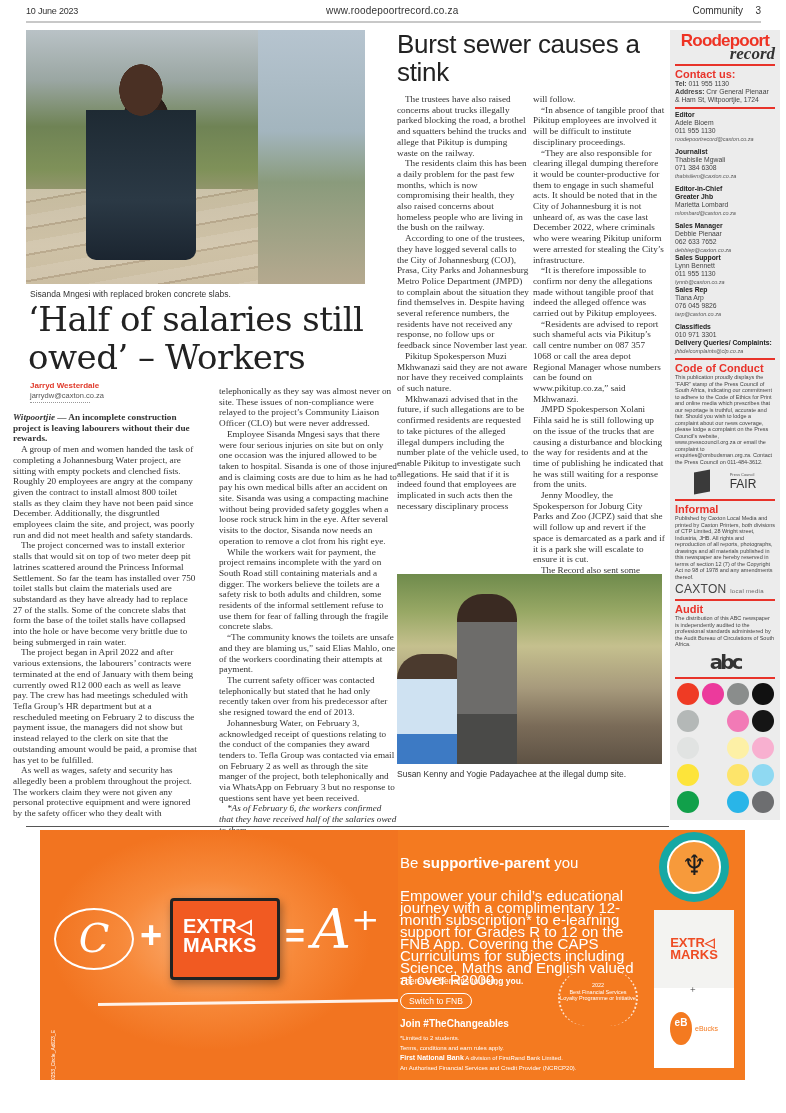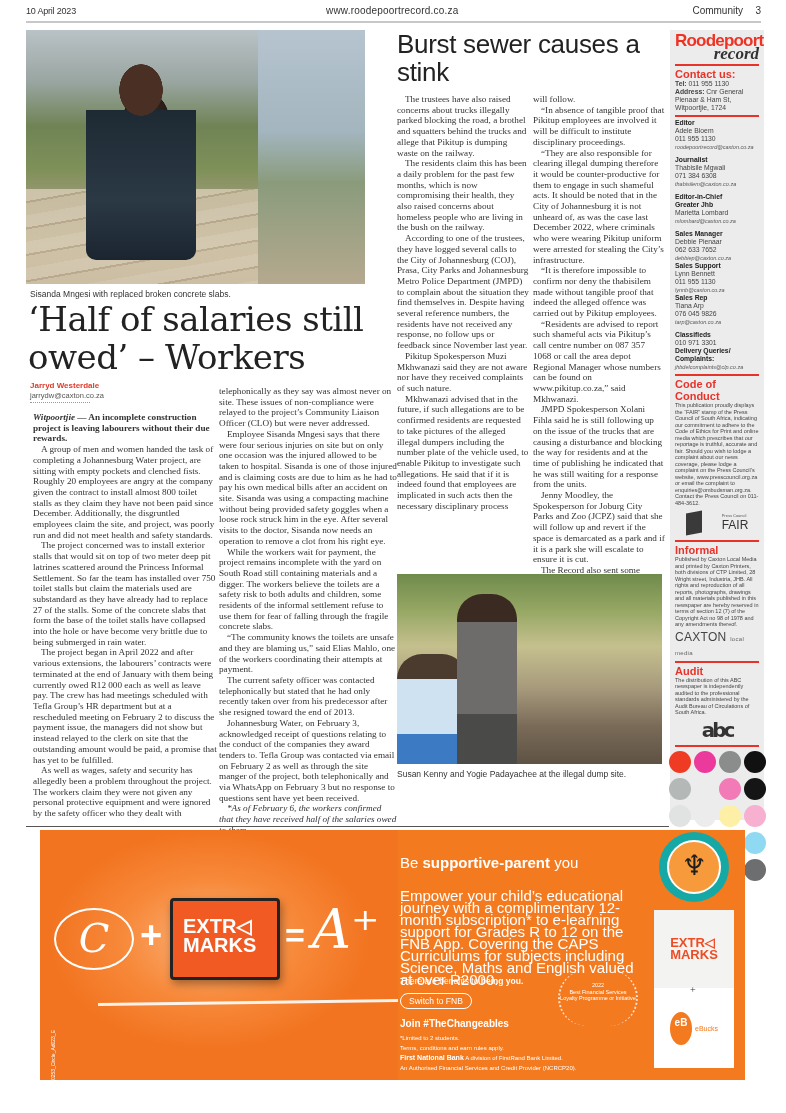--- a/index.html
+++ b/index.html
@@ -42,29 +42,29 @@
   .byline .name { font-size:8px; color:#e03a2b; font-weight:bold; display:block; }
   .byline .mail { font-size:7.5px; color:#555; display:block; margin-top:1px; }
   .byline .dots { width:60px; border-bottom:1px dotted #999; margin-top:2px; height:1px; }
 
   .col { position:absolute; font-size:9.2px; line-height:10.7px; color:#333; text-align:left; }
   .col p { text-indent: 8px; }
   .col p.first { text-indent: 0; }
   .lead-b { font-weight:bold; }
   .i { font-style: italic; }
 
-  .c1 { left:33px; top:412px; width:184px; }
+  .c1 { left:13px; top:412px; width:184px; }
   .c2 { left:219px; top:386px; width:178px; }
   .c3 { left:397px; top:94px; width:132px; }
   .c4 { left:533px; top:94px; width:132px; }
 
   .rule-bottom { position:absolute; left:26px; top:826px; width:643px; height:1px; background:#555; }
 
   
-  .sidebar { position:absolute; left:670px; top:30px; width:94px; height:790px; background:#ececec; font-family:"Liberation Sans", sans-serif; padding:3px 5px; }
+  .sidebar { position:absolute; left:670px; top:30px; width:110px; height:790px; background:#ececec; font-family:"Liberation Sans", sans-serif; padding:3px 5px; }
   .logo1 { font-family:"Liberation Sans", sans-serif; font-weight:bold; font-size:17px; color:#ee3324; line-height:16px; letter-spacing:-0.8px; text-align:center; }
   .logo2 { font-family:"Liberation Serif", serif; font-style:italic; font-weight:bold; font-size:17px; color:#333; line-height:14px; text-align:right; margin-top:-2px; }
   .redrule { height:2px; background:#e8332a; margin:3px 0 2px; }
   .sb-head { color:#e8332a; font-weight:bold; font-size:11px; line-height:12px; }
   .sb-lbl { font-weight:bold; font-size:6.8px; color:#222; line-height:8px; }
   .sb-txt { font-size:6.8px; color:#444; line-height:8px; }
   .sb-em { font-size:5.5px; color:#555; font-style:italic; line-height:8px; }
   .sb-gap { height:5px; }
   .sb-small { font-size:5.5px; line-height:6.5px; color:#444; }
   .fair { display:flex; align-items:center; justify-content:center; margin:6px 0; gap:20px; }
@@ -107,21 +107,21 @@
   .ad-card-top { height:78px; background:#f3f3f1; display:flex; align-items:center; justify-content:center; color:#ee4c24; font-weight:bold; font-size:13px; line-height:12px; text-align:left; font-family:"Liberation Sans", sans-serif; }
   .ad-card-plus { position:absolute; left:36px; top:74px; font-size:10px; color:#333; }
   .ad-card-bot { height:80px; display:flex; align-items:center; justify-content:center; gap:3px; font-family:"Liberation Sans", sans-serif; }
   .eb-circle { width:22px; height:33px; border-radius:50%; background:#f47a20; color:#fff; font-size:10px; font-weight:bold; line-height:22px; text-align:center; }
   .eb-txt { color:#f47a20; font-size:7px; }
 </style>
 </head>
 <body>
 
 <div class="hdr-row">
-  <span class="hdr-date">10 April 2023</span>
+  <span class="hdr-date">10 June 2023</span>
   <span class="hdr-url">www.roodepoortrecord.co.za</span>
   <span class="hdr-sec" style="right:18px">Community</span>
   <span class="hdr-pg">3</span>
 </div>
 <div class="hdr-rule"></div>
 
 <div class="photo photo1">
   <div class="slabs"></div>
   <div class="person"></div>
 </div>
@@ -134,21 +134,21 @@
   <p>The trustees have also raised concerns about trucks illegally parked blocking the road, a brothel and squatters behind the trucks and allege that Pikitup is dumping waste on the railway.</p>
   <p>The residents claim this has been a daily problem for the past few months, which is now compromising their health, they also raised concerns about homeless people who are living in the bush on the railway.</p>
   <p>According to one of the trustees, they have logged several calls to the City of Johannesburg (COJ), Prasa, City Parks and Johannesburg Metro Police Department (JMPD) to complain about the situation they find themselves in. Despite having several reference numbers, the residents have not received any response, no follow ups or feedback since November last year.</p>
   <p>Pikitup Spokesperson Muzi Mkhwanazi said they are not aware nor have they received complaints of such nature.</p>
   <p>Mkhwanazi advised that in the future, if such allegations are to be confirmed residents are requested to take pictures of the alleged illegal dumpers including the number plate of the vehicle used, to enable Pikitup to investigate such allegations. He said that if it is indeed found that employees are implicated in such acts then the necessary disciplinary process</p>
 </div>
 <div class="col c4">
   <p class="first">will follow.</p>
   <p>“In absence of tangible proof that Pikitup employees are involved it will be difficult to institute disciplinary proceedings.</p>
   <p>“They are also responsible for clearing illegal dumping therefore it would be counter-productive for them to engage in such shameful acts. It should be noted that in the City of Johannesburg it is not unheard of, as was the case last December 2022, where criminals who were wearing Pikitup uniform were arrested for stealing the City’s infrastructure.</p>
-  <p>“It is therefore impossible to confirm nor deny the thabisilem made without tangible proof that indeed the alleged offence was carried out by Pikitup employees.</p>
+  <p>“It is therefore impossible to confirm nor deny the allegations made without tangible proof that indeed the alleged offence was carried out by Pikitup employees.</p>
   <p>“Residents are advised to report such shameful acts via Pikitup’s call centre number on 087 357 1068 or call the area depot Regional Manager whose numbers can be found on www.pikitup.co.za,” said Mkhwanazi.</p>
   <p>JMPD Spokesperson Xolani Fihla said he is still following up on the issue of the trucks that are causing a disturbance and blocking the way for residents and at the time of publishing he indicated that he was still waiting for a response from the units.</p>
   <p>Jenny Moodley, the Spokesperson for Joburg City Parks and Zoo (JCPZ) said that she will follow up and revert if the space is demarcated as a park and if it is a park she will escalate to ensure it is cut.</p>
   <p>The Record also sent some questions to Ward 70 Councillor Caleb Finn but at the time of publishing there was still no response from him.</p>
 </div>
 
 <div class="photo photo2">
   <div class="p1"></div>
   <div class="p2"></div>
 </div>

